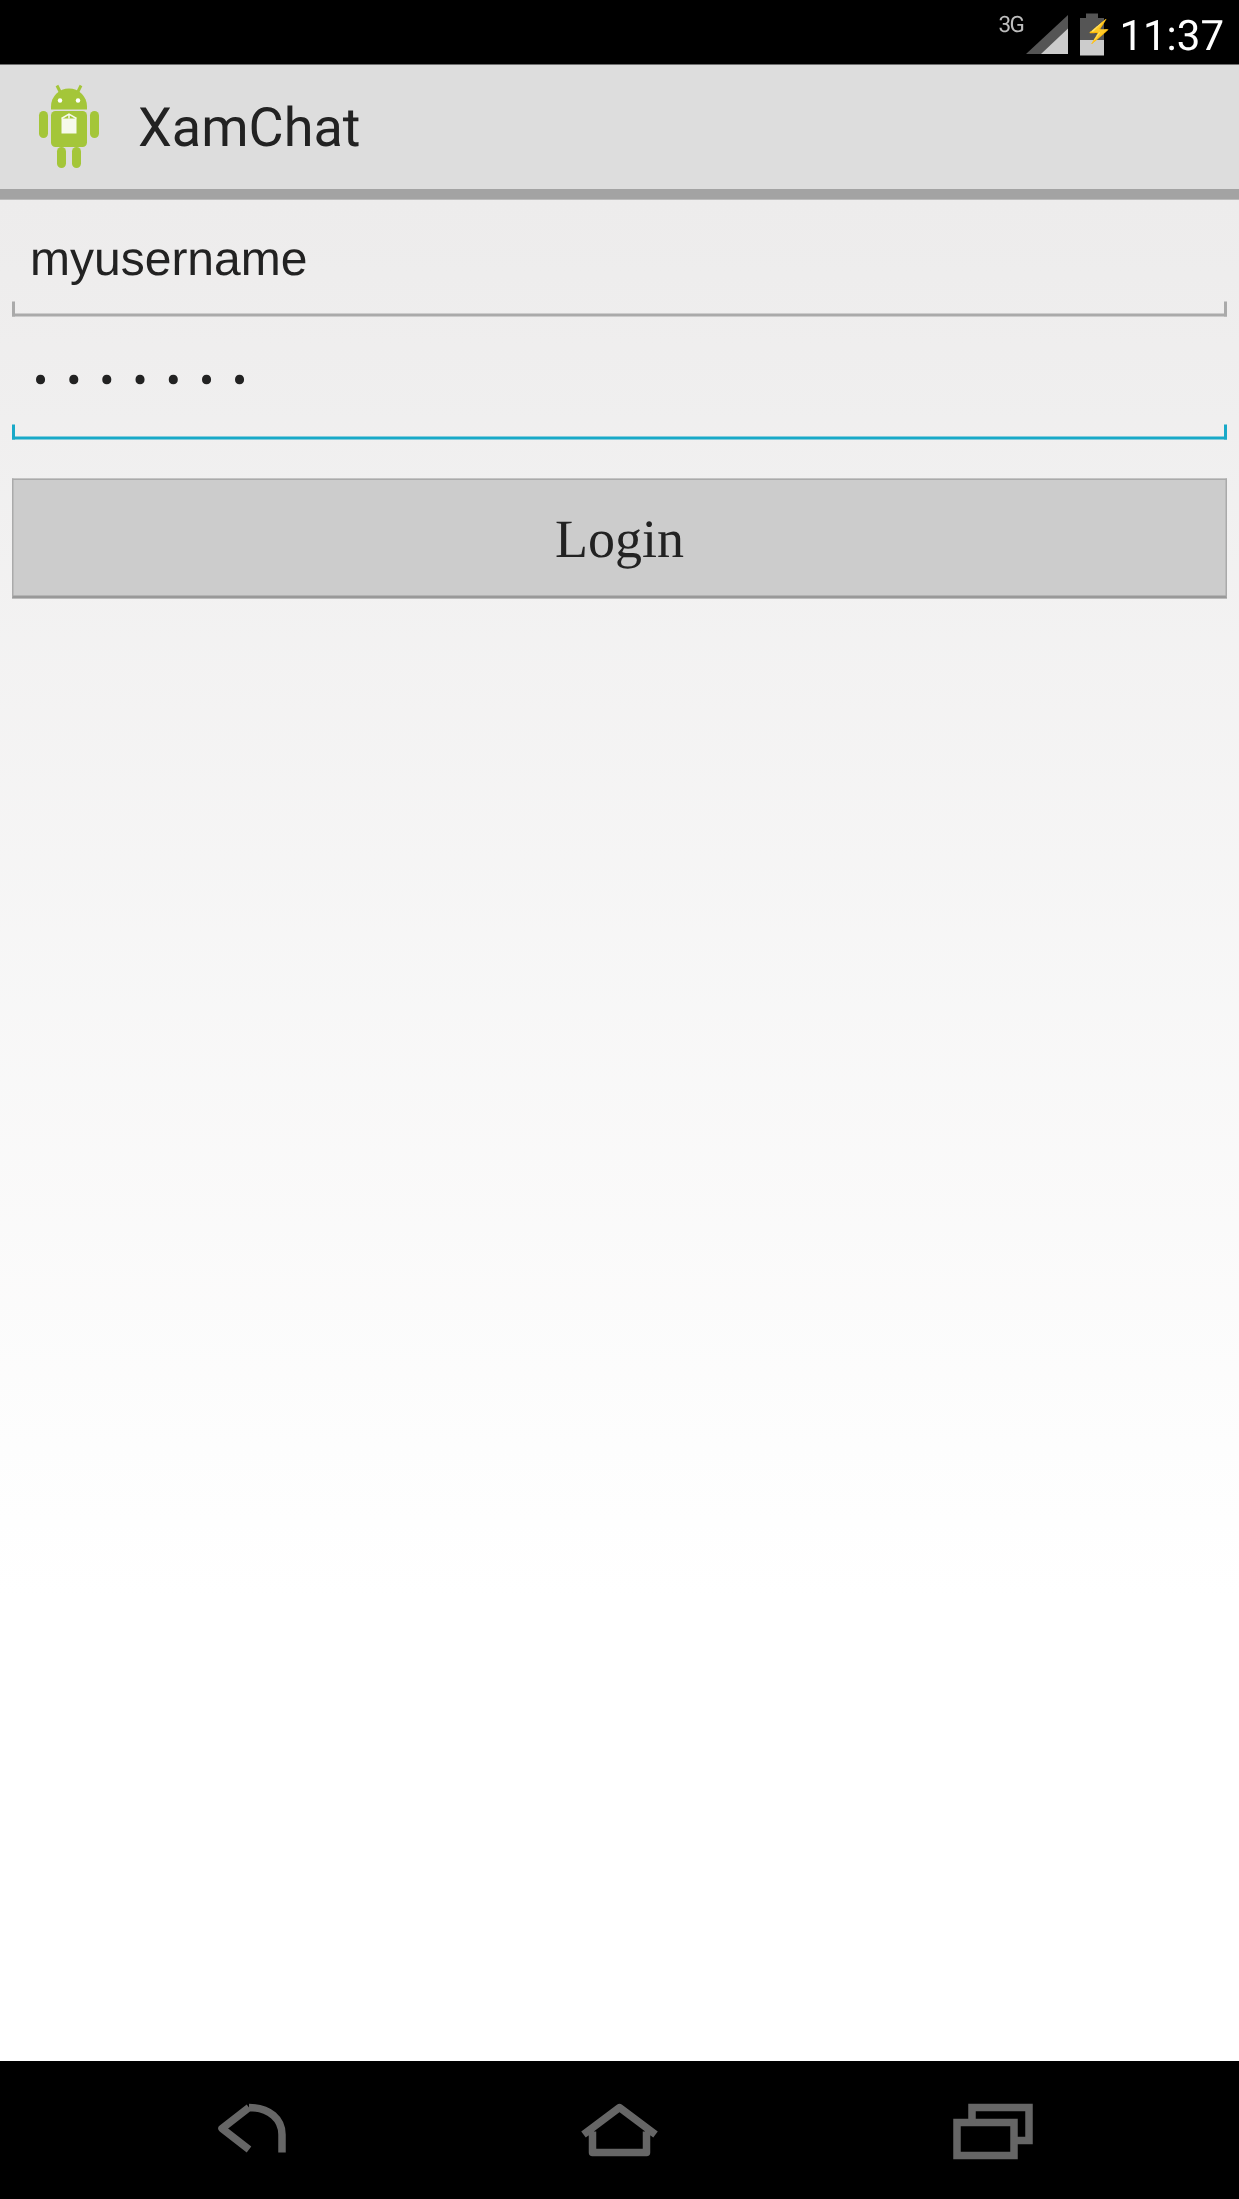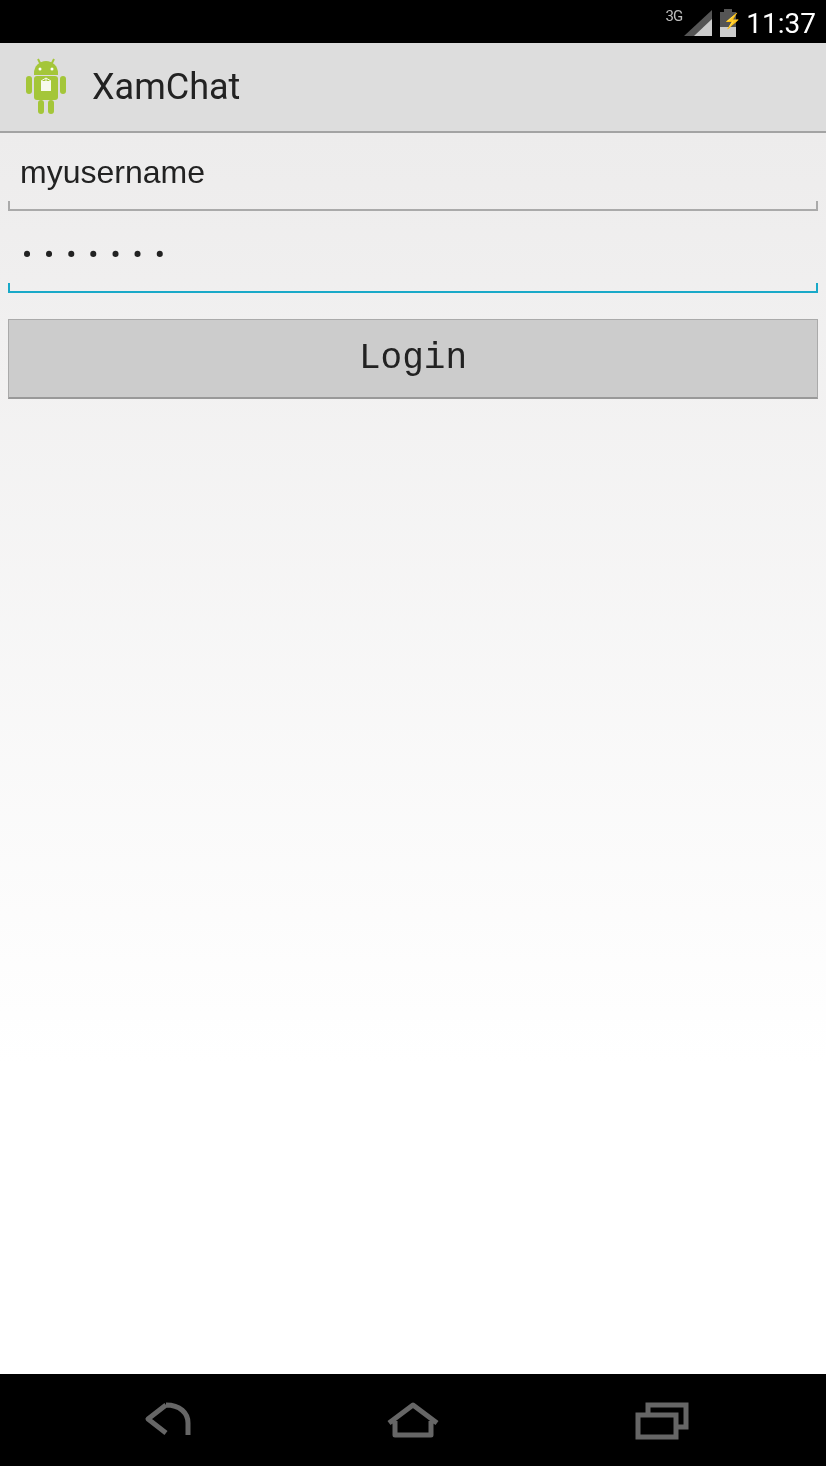--- a/index.html
+++ b/index.html
@@ -92,21 +92,21 @@
     }
     .clock {
       font-size: 28px;
       font-weight: 400;
       color: #fff;
       margin-left: 4px;
     }
     .action-bar {
       height: 90px;
       background: #dddddd;
-      border-bottom: 2px solid #a3a3a3;
+      border-bottom: 7px solid #a3a3a3;
       display: flex;
       align-items: center;
       padding-left: 18px;
       gap: 18px;
     }
     .app-icon-wrap {
       width: 56px;
       height: 64px;
       display: flex;
       align-items: center;
@@ -169,21 +169,21 @@
     .login-btn {
       margin-top: 20px;
       height: 80px;
       width: 100%;
       background: #cccccc;
       border: 1px solid #aaa;
       border-bottom: 2px solid #999;
       font-size: 36px;
       color: #222;
       cursor: pointer;
-      font-family: Liberation Mono, monospace;
+      font-family: Liberation Serif, serif;
     }
     .nav-bar {
       height: 92px;
       background: #000;
       display: flex;
       justify-content: space-around;
       align-items: center;
       padding: 0 40px;
     }
     .nav-icon-holder {

